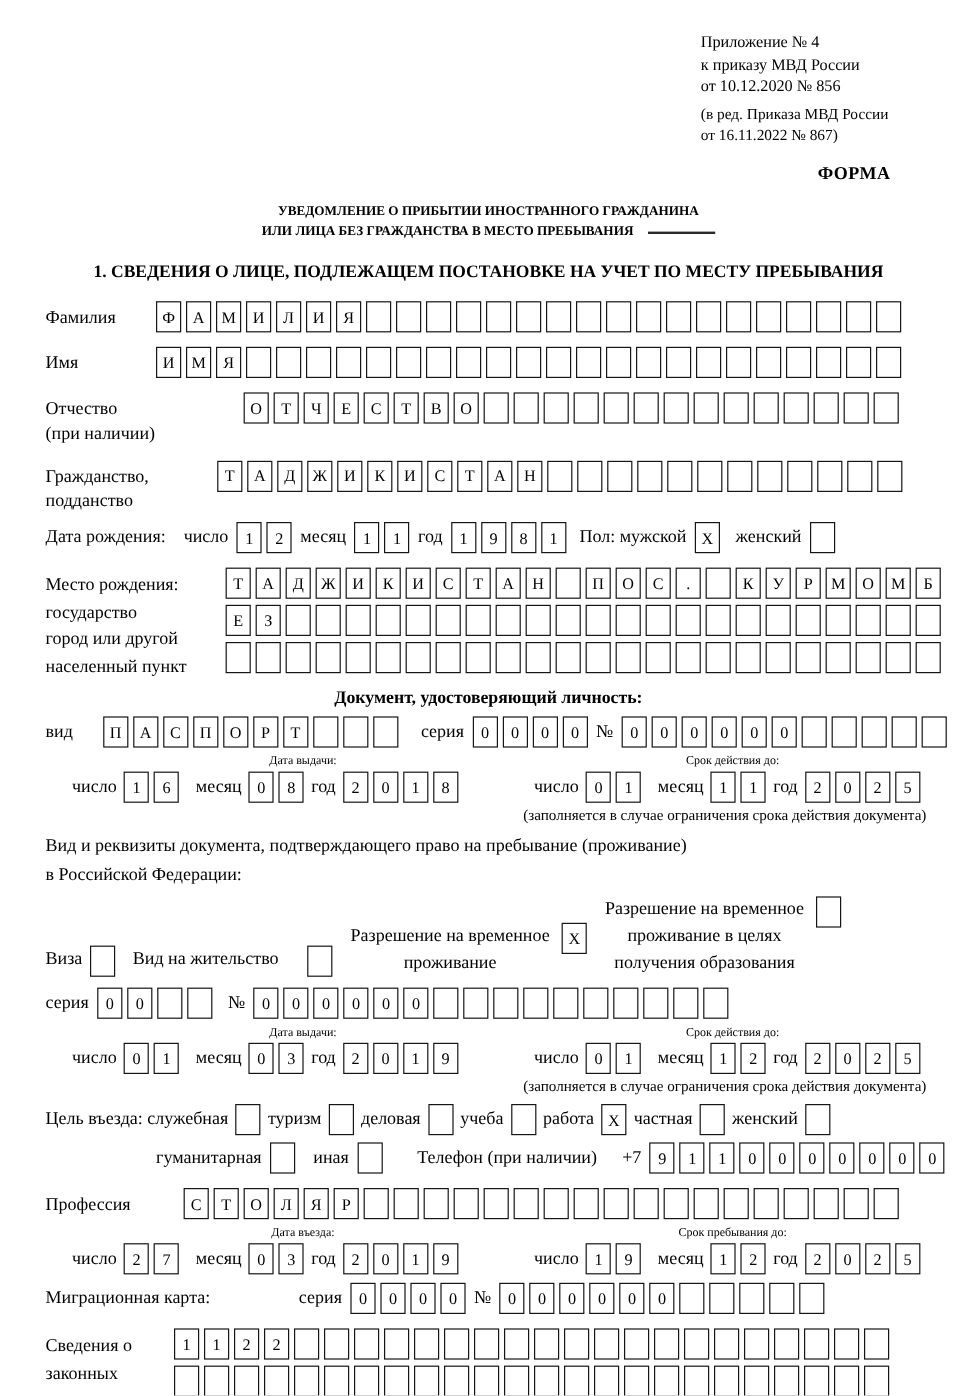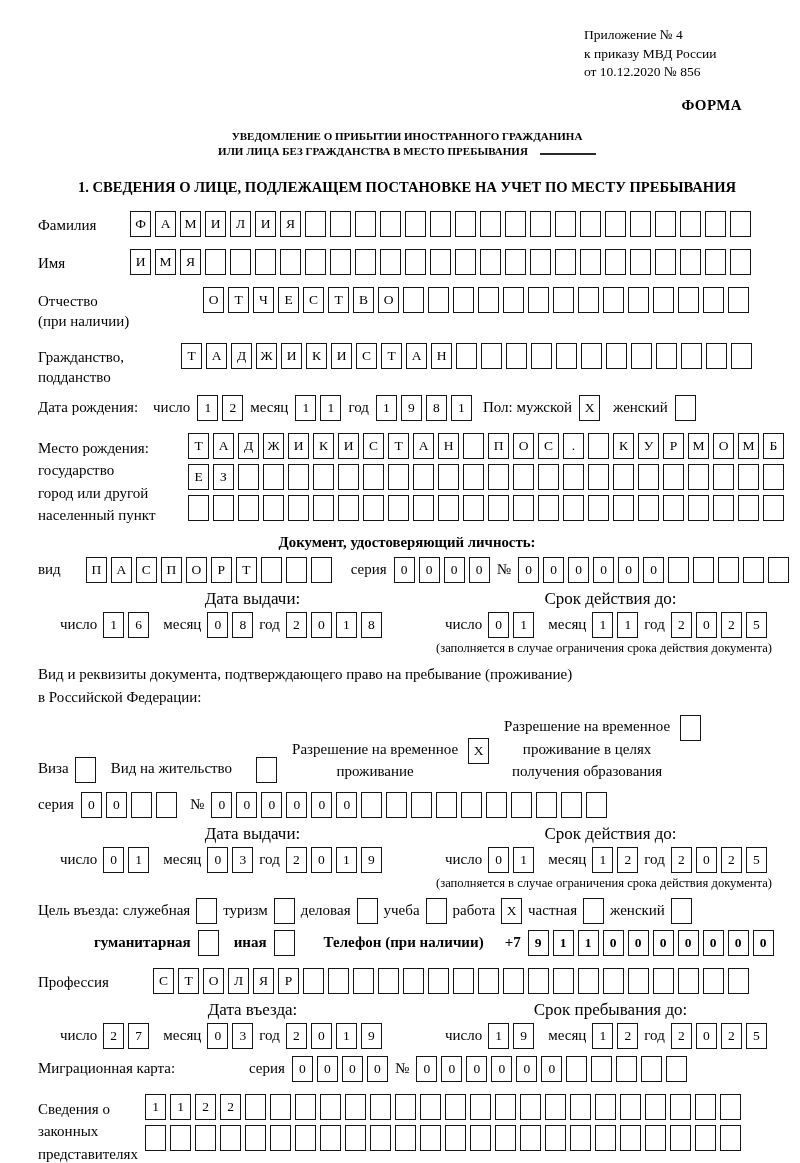--- a/index.html
+++ b/index.html
@@ -42,44 +42,48 @@
   .colrows { display:flex; flex-direction:column; gap:5px; }
 
   .inlinerow { display:flex; align-items:center; gap:7px; margin-bottom:6px; }
   .inlinerow .lbl { white-space:nowrap; }
 
   .dochead { text-align:center; font-weight:bold; font-size:14.8px; margin:7px 0 6px; }
 
   .datepair { display:flex; margin-top:2px; }
   .dcol.left { flex:0 0 385px; margin-left:22px; }
   .dcol.right { flex:1; }
-  .dhead { text-align:center; font-size:17px; margin-bottom:3px; }
+  .dhead { text-align:center; font-size:10px; margin-bottom:3px; }
   .dline { display:flex; align-items:center; gap:6px; }
 
   .note { font-size:12.6px; }
   .note.r { text-align:right; padding-right:4px; margin:3px 0 7px; }
 
   .intro { line-height:1.55; margin-top:3px; }
 
   .visarow { display:flex; align-items:flex-end; gap:15px; margin:6px 0 9px; }
   .opt { display:flex; align-items:flex-start; gap:10px; }
   .opt .single { padding-top:3px; white-space:nowrap; }
   .optlines { text-align:center; line-height:1.5; }
 
-  .indent { margin-left:56px;font-weight:bold; }
+  .indent { margin-left:92px; }
 </style>
 </head>
 <body>
 
 <div class="page">
 
   <div class="appendix">
     <div>Приложение № 4</div>
     <div>к приказу МВД России</div>
     <div>от 10.12.2020 № 856</div>
+    <div class="ed">
+      <div>(в ред. Приказа МВД России</div>
+      <div>от 16.11.2022 № 867)</div>
+    </div>
   </div>
 
   <div class="formlabel">ФОРМА</div>
 
   <div class="title">
     <div>УВЕДОМЛЕНИЕ О ПРИБЫТИИ ИНОСТРАННОГО ГРАЖДАНИНА</div>
     <div><span>ИЛИ ЛИЦА БЕЗ ГРАЖДАНСТВА В МЕСТО ПРЕБЫВАНИЯ</span><span class="blank"></span></div>
   </div>
 
   <div class="s1head">1. СВЕДЕНИЯ О ЛИЦЕ, ПОДЛЕЖАЩЕМ ПОСТАНОВКЕ НА УЧЕТ ПО МЕСТУ ПРЕБЫВАНИЯ</div>

